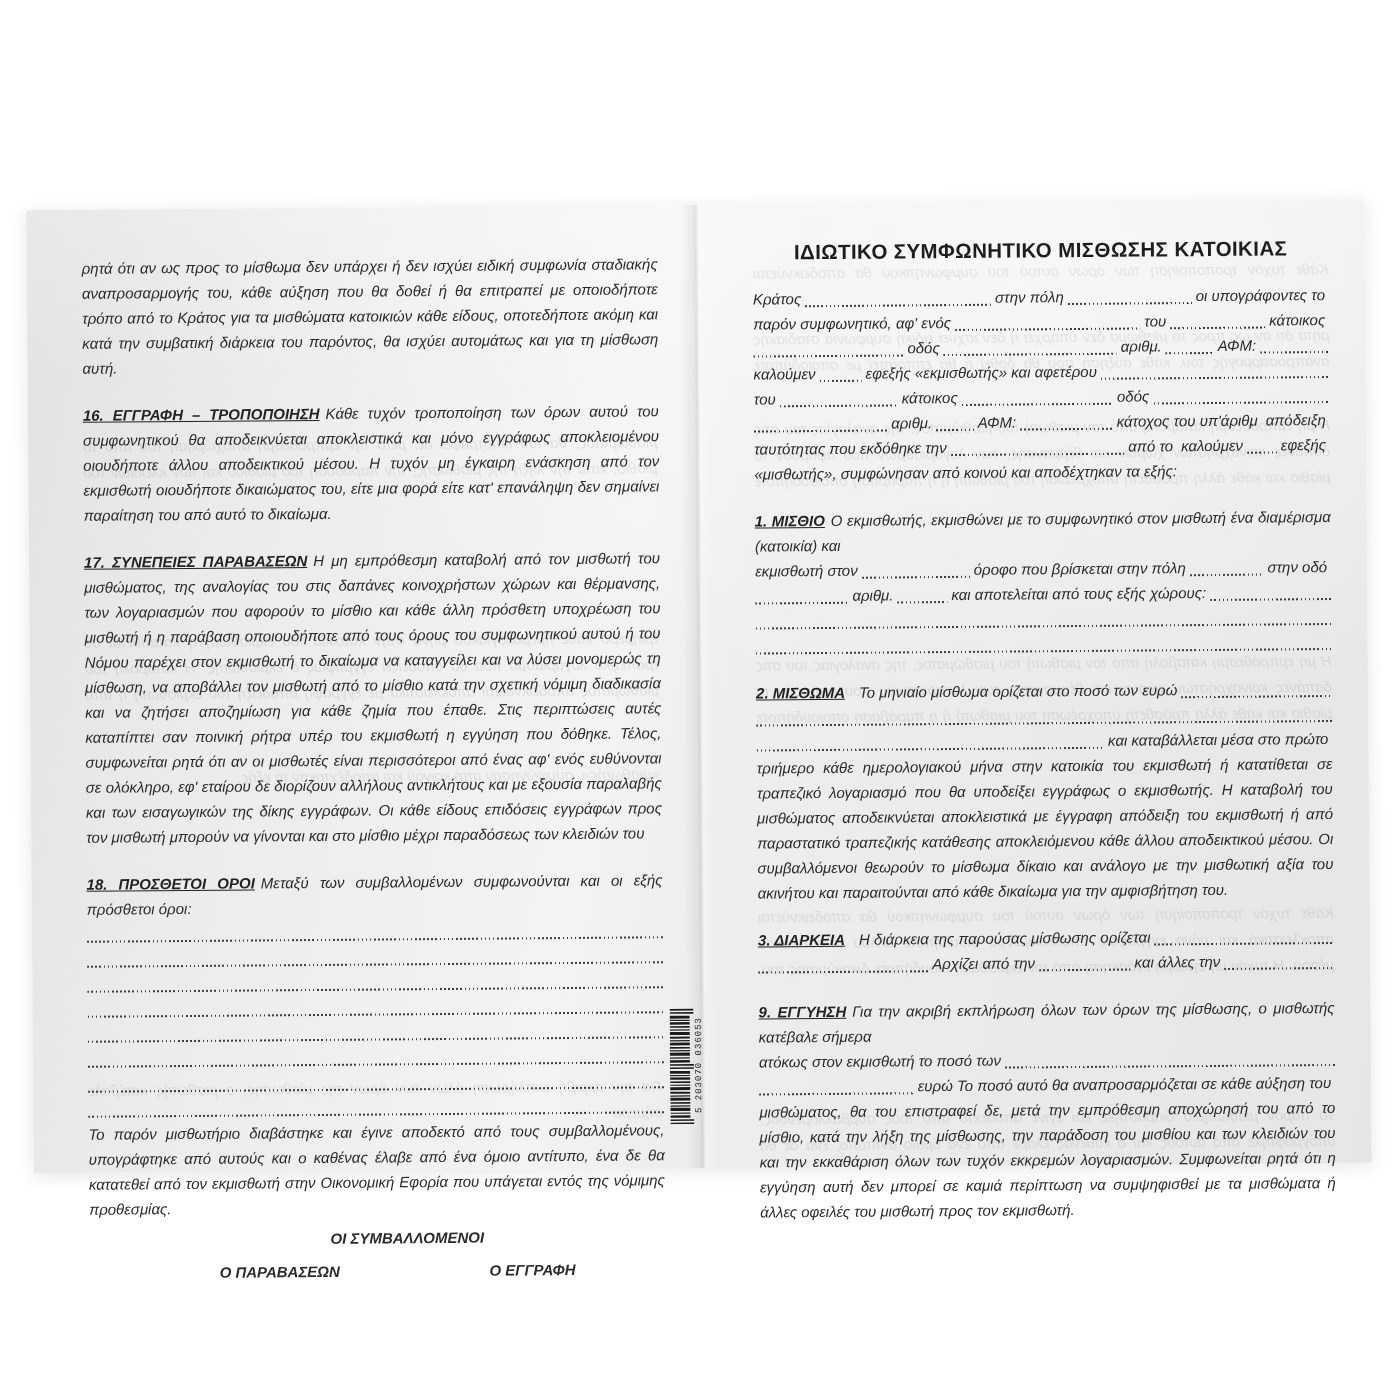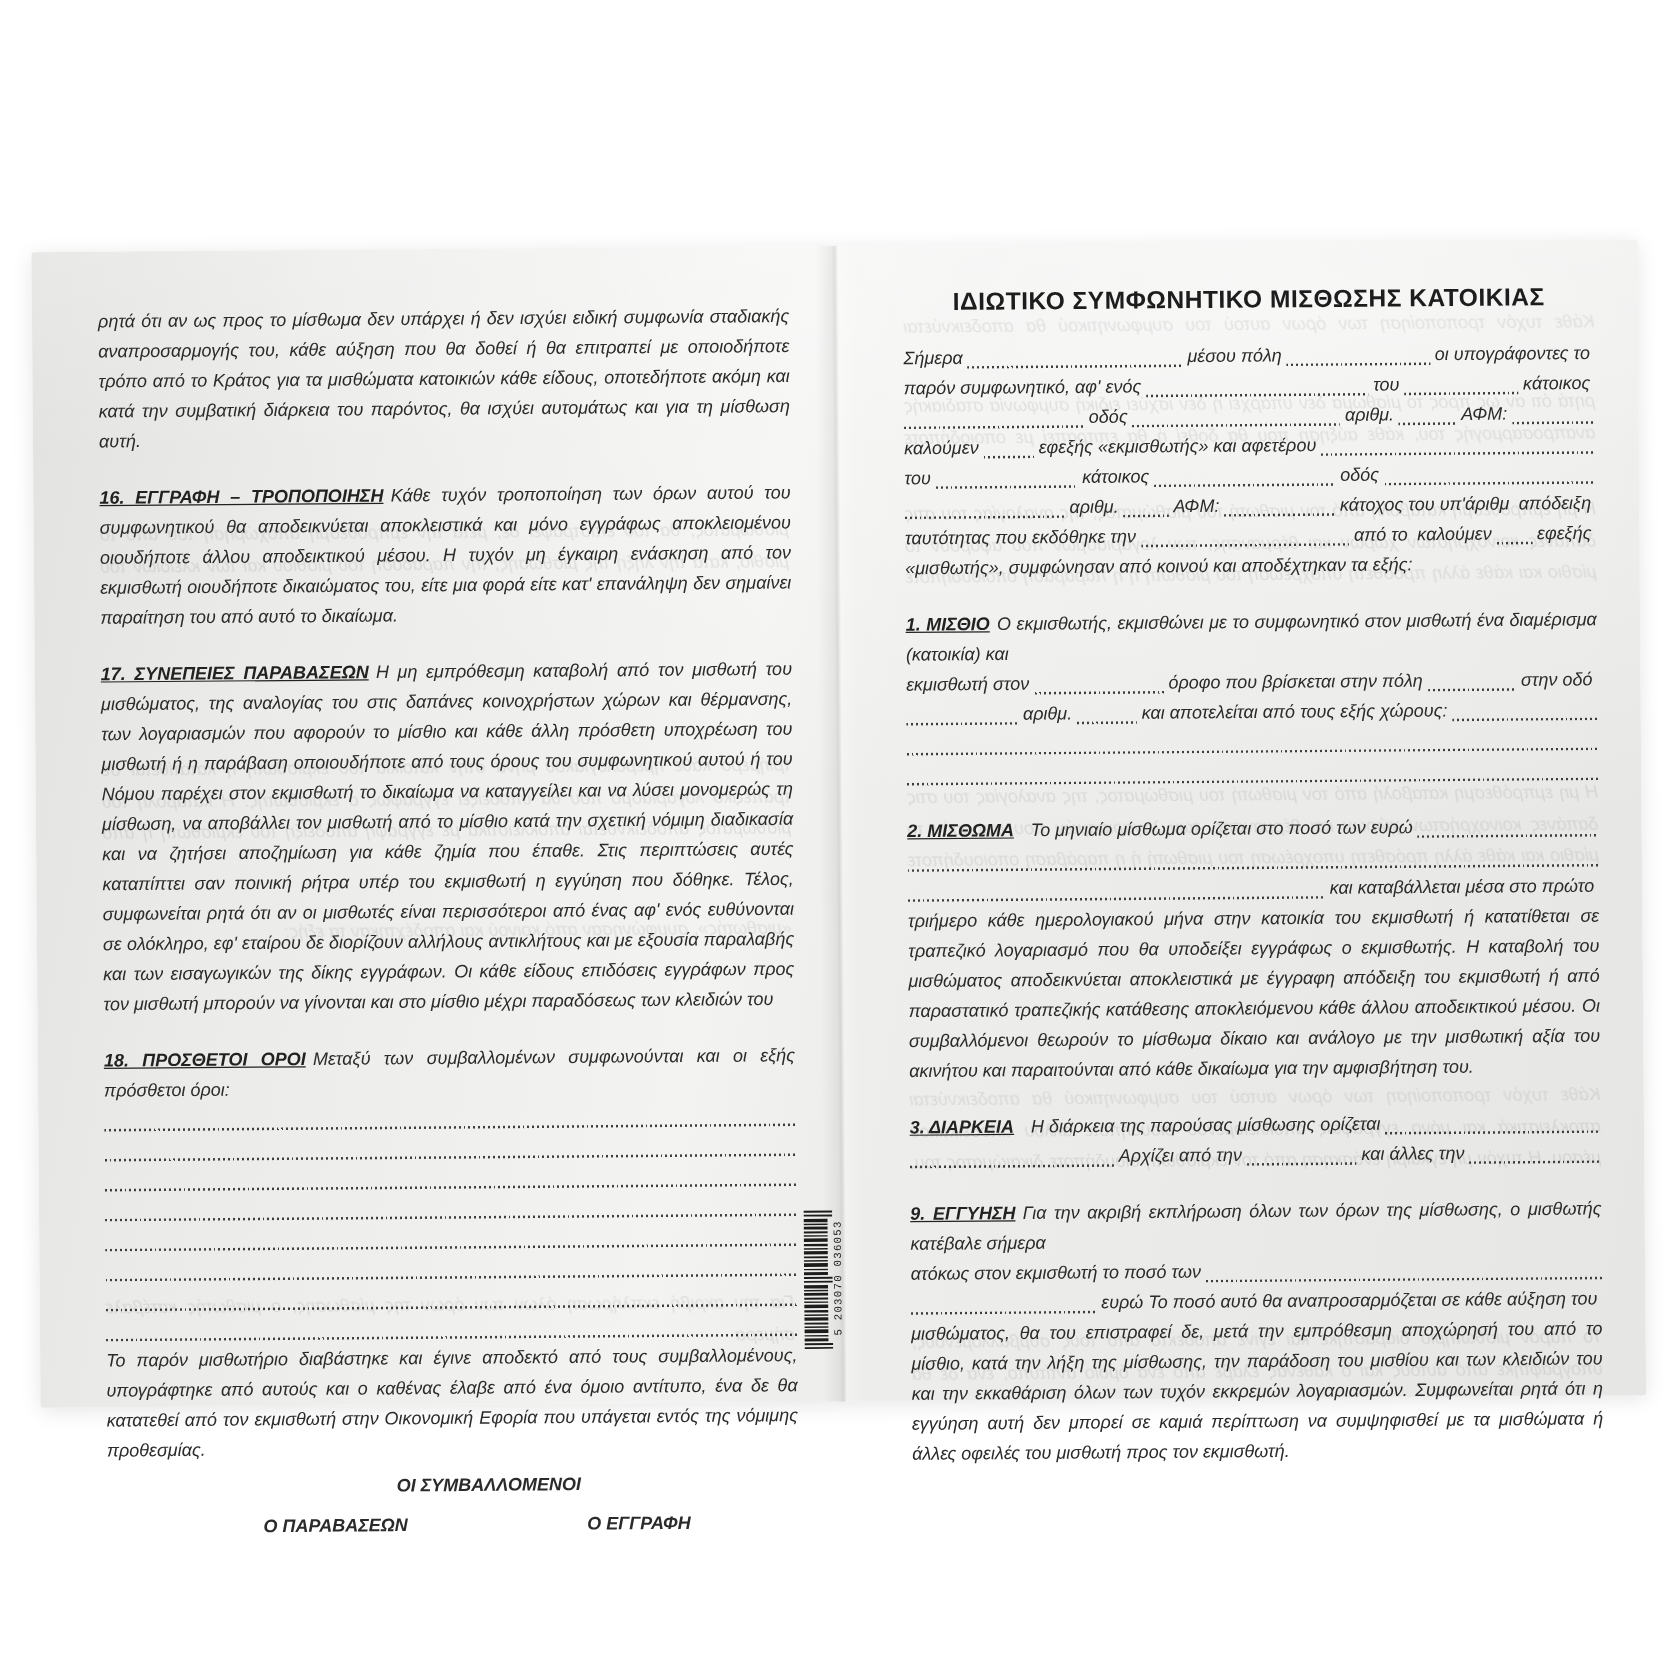--- a/index.html
+++ b/index.html
@@ -113,23 +113,23 @@
         <div class="ghost" style="top:56px;max-height:27px;">Κάθε τυχόν τροποποίηση των όρων αυτού του συμφωνητικού θα αποδεικνύεται αποκλειστικά και μόνο εγγράφως αποκλειομένου οιουδήποτε άλλου αποδεικτικού μέσου. Η τυχόν μη έγκαιρη ενάσκηση από τον εκμισθωτή οιουδήποτε δικαιώματος του, είτε μια φορά είτε κατ' επανάληψη δεν σημαίνει παραίτηση του από αυτό το δικαίωμα.</div>
         <div class="ghost" style="top:122px;max-height:54px;">ρητά ότι αν ως προς το μίσθωμα δεν υπάρχει ή δεν ισχύει ειδική συμφωνία σταδιακής αναπροσαρμογής του, κάθε αύξηση που θα δοθεί ή θα επιτραπεί με οποιοδήποτε τρόπο από το Κράτος για τα μισθώματα κατοικιών κάθε είδους, οποτεδήποτε ακόμη και κατά την συμβατική διάρκεια του παρόντος, θα ισχύει αυτομάτως και για τη μίσθωση αυτή.</div>
         <div class="ghost" style="top:212px;max-height:80px;">Η μη εμπρόθεσμη καταβολή από τον μισθωτή του μισθώματος, της αναλογίας του στις δαπάνες κοινοχρήστων χώρων και θέρμανσης, των λογαριασμών που αφορούν το μίσθιο και κάθε άλλη πρόσθετη υποχρέωση του μισθωτή ή η παράβαση οποιουδήποτε από τους όρους του συμφωνητικού αυτού ή του  Νόμου παρέχει στον εκμισθωτή το δικαίωμα να καταγγείλει και να λύσει μονομερώς τη μίσθωση, να αποβάλλει τον μισθωτή από το μίσθιο κατά την σχετική νόμιμη διαδικασία και να ζητήσει αποζημίωση για κάθε ζημία που έπαθε.  Στις περιπτώσεις αυτές καταπίπτει σαν ποινική ρήτρα υπέρ του εκμισθωτή η εγγύηση που δόθηκε. Τέλος, συμφωνείται ρητά ότι αν οι μισθωτές είναι περισσότεροι από ένας αφ' ενός ευθύνονται σε ολόκληρο, εφ' εταίρου δε διορίζουν αλλήλους αντικλήτους και με εξουσία παραλαβής και των εισαγωγικών της δίκης εγγράφων.  Οι κάθε είδους επιδόσεις εγγράφων προς τον μισθωτή μπορούν να γίνονται και στο μίσθιο μέχρι παραδόσεως των κλειδιών του</div>
         <div class="ghost" style="top:448px;max-height:80px;">Η μη εμπρόθεσμη καταβολή από τον μισθωτή του μισθώματος, της αναλογίας του στις δαπάνες κοινοχρήστων χώρων και θέρμανσης, των λογαριασμών που αφορούν το μίσθιο και κάθε άλλη πρόσθετη υποχρέωση του μισθωτή ή η παράβαση οποιουδήποτε από τους όρους του συμφωνητικού αυτού ή του  Νόμου παρέχει στον εκμισθωτή το δικαίωμα να καταγγείλει και να λύσει μονομερώς τη μίσθωση, να αποβάλλει τον μισθωτή από το μίσθιο κατά την σχετική νόμιμη διαδικασία και να ζητήσει αποζημίωση για κάθε ζημία που έπαθε.  Στις περιπτώσεις αυτές καταπίπτει σαν ποινική ρήτρα υπέρ του εκμισθωτή η εγγύηση που δόθηκε. Τέλος, συμφωνείται ρητά ότι αν οι μισθωτές είναι περισσότεροι από ένας αφ' ενός ευθύνονται σε ολόκληρο, εφ' εταίρου δε διορίζουν αλλήλους αντικλήτους και με εξουσία παραλαβής και των εισαγωγικών της δίκης εγγράφων.  Οι κάθε είδους επιδόσεις εγγράφων προς τον μισθωτή μπορούν να γίνονται και στο μίσθιο μέχρι παραδόσεως των κλειδιών του</div>
         <div class="ghost" style="top:700px;max-height:80px;">Κάθε τυχόν τροποποίηση των όρων αυτού του συμφωνητικού θα αποδεικνύεται αποκλειστικά και μόνο εγγράφως αποκλειομένου οιουδήποτε άλλου αποδεικτικού μέσου. Η τυχόν μη έγκαιρη ενάσκηση από τον εκμισθωτή οιουδήποτε δικαιώματος του, είτε μια φορά είτε κατ' επανάληψη δεν σημαίνει παραίτηση του από αυτό το δικαίωμα.</div>
         <div class="ghost" style="top:902px;max-height:54px;">Το παρόν μισθωτήριο διαβάστηκε και έγινε αποδεκτό από τους συμβαλλομένους, υπογράφτηκε από αυτούς και ο καθένας έλαβε από ένα όμοιο αντίτυπο, ένα δε θα κατατεθεί από τον εκμισθωτή στην Οικονομική Εφορία που υπάγεται εντός της νόμιμης προθεσμίας.</div>
 
         <div class="doc-title">ΙΔΙΩΤΙΚΟ ΣΥΜΦΩΝΗΤΙΚΟ ΜΙΣΘΩΣΗΣ ΚΑΤΟΙΚΙΑΣ</div>
         <div>
             <div class="fline">
-              <span class="seg">Σήμερα</span>
+              <span class="seg">Κράτος</span>
               <span class="dots" style="flex-grow: 1.5;"></span>
-              <span class="seg">μέσου πόλη</span>
+              <span class="seg">στην πόλη</span>
               <span class="dots" style="flex-grow: 1;"></span>
               <span class="seg">οι υπογράφοντες το</span>
             </div>
             <div class="fline">
               <span class="seg">παρόν συμφωνητικό, αφ' ενός</span>
               <span class="dots" style="flex-grow: 1;"></span>
               <span class="seg">του</span>
               <span class="dots" style="width: 95px; flex-grow: 0;"></span>
               <span class="seg">κάτοικος</span>
             </div>

